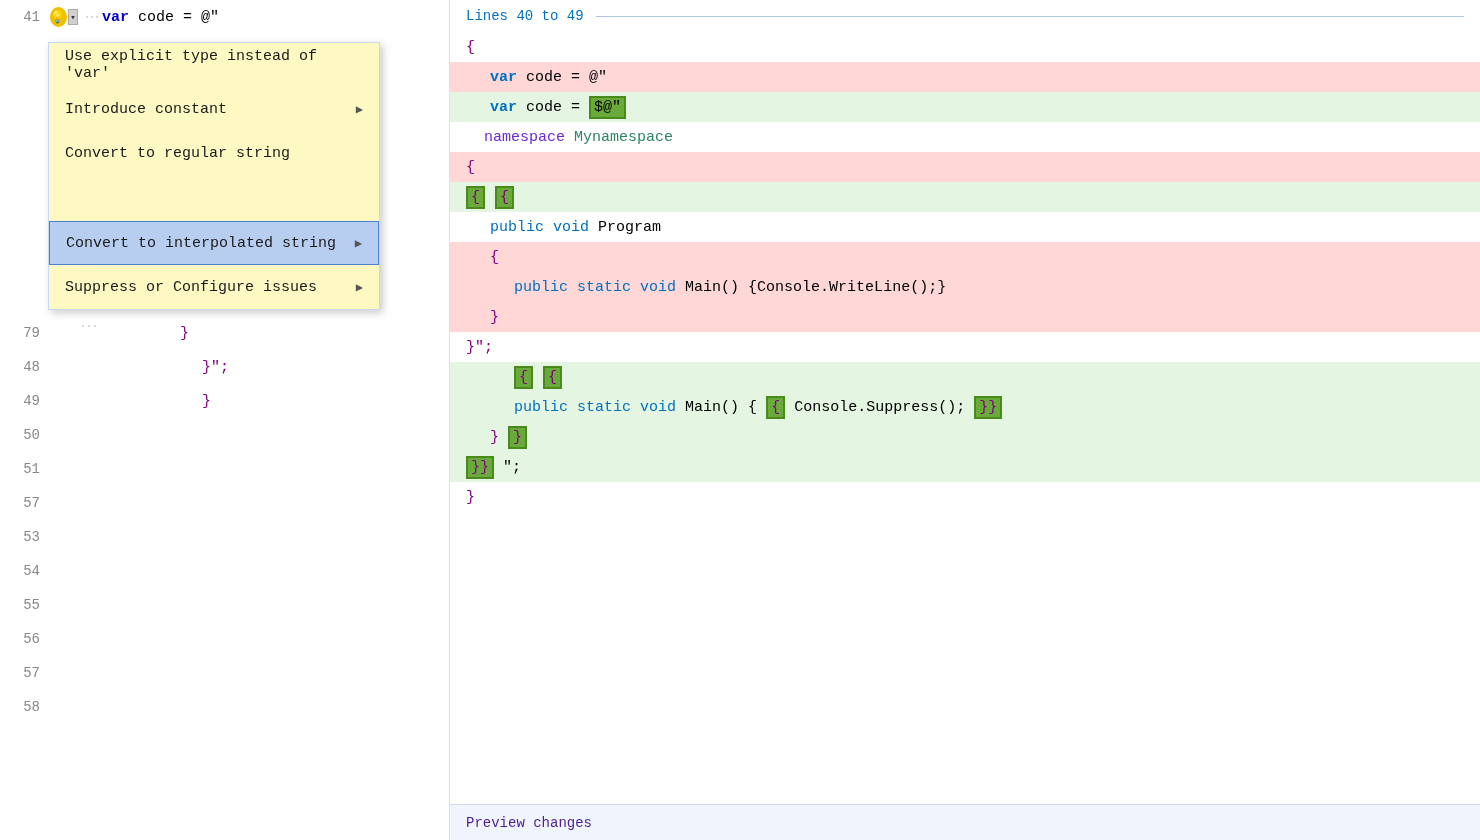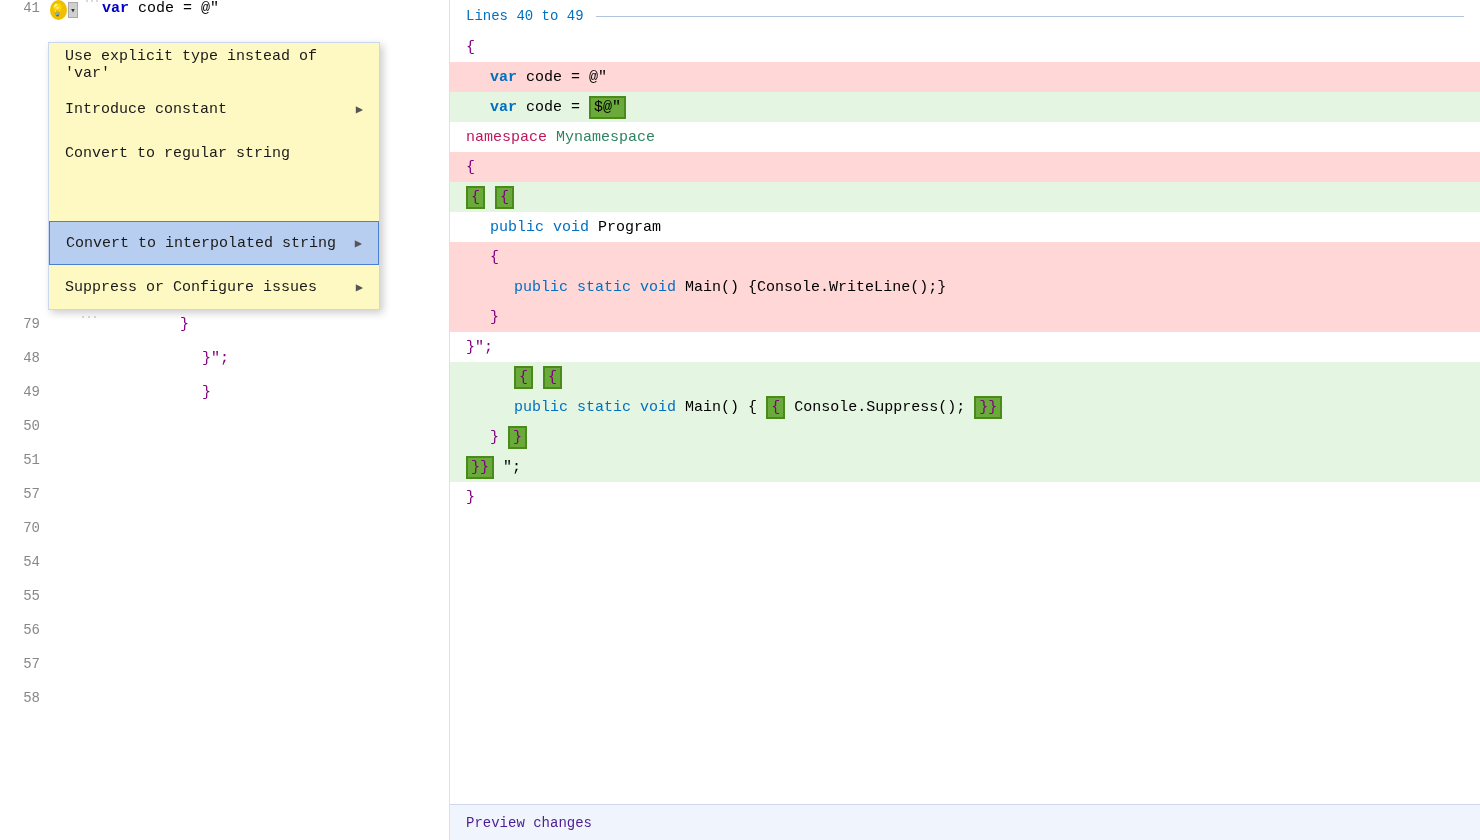--- a/index.html
+++ b/index.html
@@ -23,21 +23,21 @@
     .left-panel {
       width: 450px;
       min-width: 450px;
       background: #ffffff;
       position: relative;
       border-right: 1px solid #e0e0e0;
     }
 
     .line-row {
       display: flex;
-      align-items: flex-start;
+      align-items: center;
       height: 34px;
       position: relative;
     }
 
     .line-number {
       width: 50px;
       text-align: right;
       padding-right: 10px;
       color: #888;
       font-size: 14px;
@@ -290,21 +290,21 @@
       <div class="line-row">
         <div class="line-number">50</div>
       </div>
       <div class="line-row">
         <div class="line-number">51</div>
       </div>
       <div class="line-row">
         <div class="line-number">57</div>
       </div>
       <div class="line-row">
-        <div class="line-number">70</div>
+        <div class="line-number">53</div>
       </div>
       <div class="line-row">
         <div class="line-number">54</div>
       </div>
       <div class="line-row">
         <div class="line-number">55</div>
       </div>
       <div class="line-row">
         <div class="line-number">56</div>
       </div>
@@ -344,21 +344,21 @@
         <div class="diff-line-content">
           <span style="margin-left:24px;"></span>
           <span class="c-blue">var</span>
           <span> code = </span>
           <span style="background:#6aaa3a;border:2px solid #4a8a1a;padding:1px 3px;color:#000;">$@"</span>
         </div>
       </div>
 
       <div class="diff-line diff-normal">
         <div class="diff-line-content">
-          <span style="color:#be185d;">namespace</span>
+          <span style="color:#6d28d9;margin-left:18px;">namespace</span>
           <span style="color:#2d8562;"> Mynamespace</span>
         </div>
       </div>
 
       <div class="diff-line diff-red">
         <div class="diff-line-content">
           <span style="color:#800080;">{</span>
         </div>
       </div>
 

